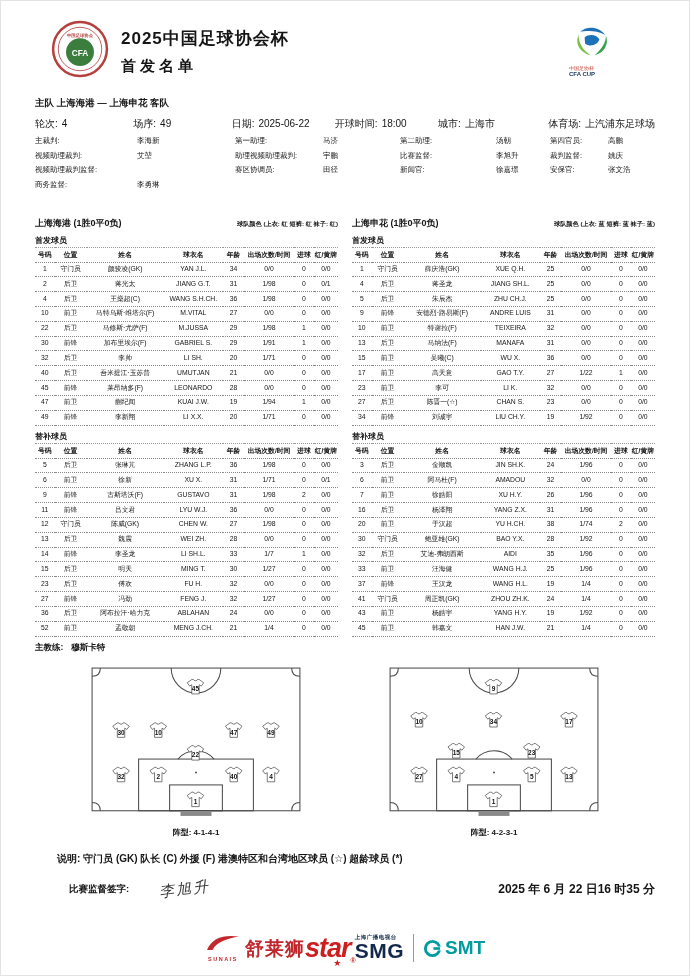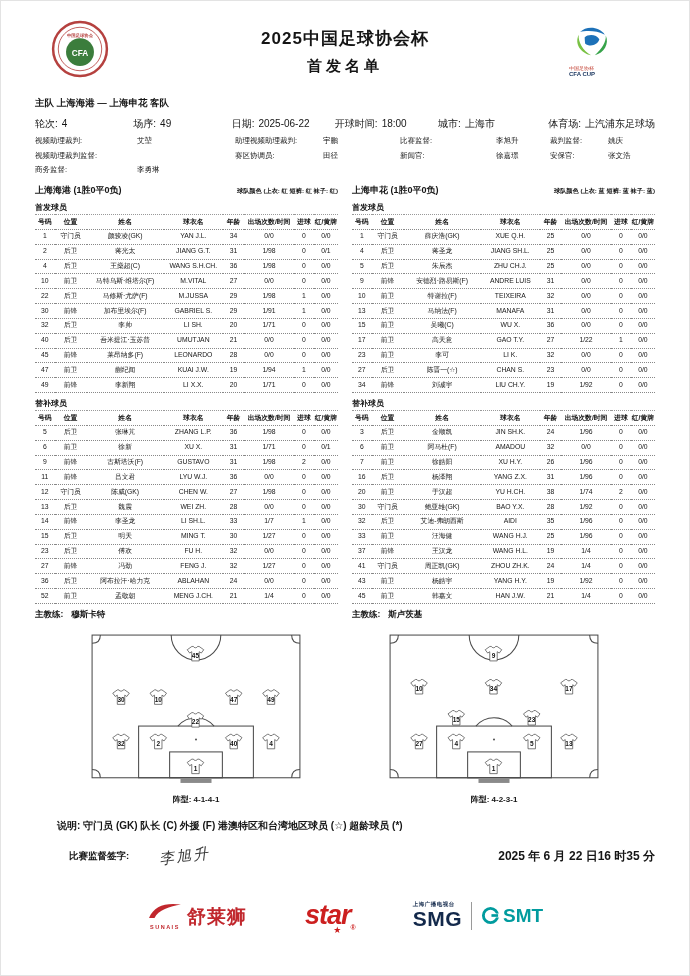--- a/index.html
+++ b/index.html
@@ -4,42 +4,42 @@
 <style>
   html,body { margin:0; padding:0; background:#ffffff; }
   .page {
     width:690px; height:976px; margin:0 auto; background:#fff; box-sizing:border-box;
     padding:12px 34px 8px 34px; position:relative; overflow:hidden;
     font-family:"Liberation Sans","DejaVu Sans",sans-serif; color:#151515;
     border:1px solid #e3e3e3;
   }
   
   .hdr { display:flex; align-items:center; justify-content:space-between; height:76px; padding:0 16px; }
-  .hdr-title { flex:1; text-align:center; }
+  .hdr-title { flex:1; text-align:left; }
   .t1 { font-size:17px; font-weight:bold; letter-spacing:1px; }
   .t2 { font-size:15px; font-weight:bold; letter-spacing:4px; margin-top:7px; }
   .logo-col { width:70px; }
   .cup-txt1 { font-size:5px; color:#c0392b; line-height:1.2; }
   .cup-txt2 { font-size:6px; color:#16325c; font-weight:bold; line-height:1.2; }
   
   .teams-line { font-weight:bold; font-size:9.5px; margin:8px 0 4px 0; }
   .info-row { display:flex; font-size:10px; line-height:2.0; }
   .ip { white-space:nowrap; }
   .ip:nth-of-type(1){width:100px}.ip:nth-of-type(2){width:100px}.ip:nth-of-type(3){width:105px}
   .ip:nth-of-type(4){width:105px}.ip:nth-of-type(5){width:112px}.ip:nth-of-type(6){flex:1}
   .il { margin-right:4px; }
   .off-row { display:flex; font-size:7.5px; line-height:1.95; }
   .op { display:flex; white-space:nowrap; }
   .op:nth-of-type(1){width:200px}.op:nth-of-type(2){width:165px}.op:nth-of-type(3){width:150px}.op:nth-of-type(4){flex:1}
   .op .ol { display:inline-block; width:102px; }
   .op:nth-of-type(2) .ol { width:88px; }
   .op:nth-of-type(3) .ol { width:96px; }
   .op:nth-of-type(4) .ol { width:58px; }
   
-  .teams-wrap { display:flex; gap:14px; margin-top:6px; }
+  .teams-wrap { display:flex; gap:14px; margin-top:24px; }
   .team-col { flex:1; min-width:0; }
   .team-head { display:flex; justify-content:space-between; align-items:baseline; }
   .team-name { font-weight:bold; font-size:9px; white-space:nowrap; }
   .team-colors { font-size:6.2px; font-weight:bold; white-space:nowrap; }
   .sec-label { font-weight:bold; font-size:8px; margin:5px 0 1px 0; }
   table.roster { width:100%; border-collapse:collapse; table-layout:fixed; }
   .roster th { font-size:6.8px; font-weight:bold; padding:2px 0; border-top:1px dotted #999; border-bottom:1px dotted #888; text-align:center; }
   .roster td { font-size:6.8px; text-align:center; padding:2.5px 1px; border-bottom:1px dotted #888; line-height:1.3; word-break:break-all; }
   col.c1{width:6.5%} col.c2{width:10.5%} col.c3{width:25.5%} col.c4{width:19.5%}
   col.c5{width:7%} col.c6{width:16.5%} col.c7{width:6.5%} col.c8{width:8%}
@@ -54,21 +54,21 @@
   .jersey-num { font-size:6.3px; font-weight:bold; text-anchor:middle; fill:#111;
                 font-family:"Liberation Sans","DejaVu Sans",sans-serif; }
   .formation-label { font-size:8px; font-weight:bold; margin-top:9px; }
   
   .note-line { margin-top:14px; font-size:10px; font-weight:bold; padding-left:22px; }
   .sig-row { margin-top:14px; display:flex; align-items:center; }
   .sig-label { font-weight:bold; font-size:9.5px; margin-left:34px; }
   .sig-script { font-family:"DejaVu Serif",serif; font-style:italic; font-size:15px; color:#3a3a3a;
                 transform:rotate(-7deg); margin-left:30px; letter-spacing:2px; }
   .sig-date { margin-left:auto; font-weight:bold; font-size:12px; }
-  .sponsor-row { margin-top:34px; display:flex; justify-content:center; align-items:center; gap:58px; }
+  .sponsor-row { margin-top:34px; display:flex; justify-content:center; align-items:center; }
   .sunais { display:flex; align-items:flex-end; gap:4px; color:#c1272d; }
   .sunais-left { text-align:center; }
   .sunais-word { font-size:5.5px; font-weight:bold; letter-spacing:1.5px; color:#c1272d; }
   .sunais-cn { font-size:19px; font-weight:bold; color:#c1272d; letter-spacing:1px; }
   .starlogo { position:relative; font-style:italic; font-weight:900; font-size:27px; color:#cc1f1f; letter-spacing:-1px; }
   .star-reg { font-size:7px; font-style:normal; vertical-align:sub; }
   .star-glyph { position:absolute; left:57%; bottom:-4px; font-size:9px; font-style:normal; }
   .smg-smt { display:flex; align-items:center; gap:9px; }
   .smg-col { line-height:1; }
   .smg-top { font-size:5.5px; font-weight:bold; color:#13294b; letter-spacing:0.5px; }
@@ -118,20 +118,39 @@
 
       <span class="ip"><span class="il">日期:</span><span class="iv">2025-06-22</span></span>
 
       <span class="ip"><span class="il">开球时间:</span><span class="iv">18:00</span></span>
 
       <span class="ip"><span class="il">城市:</span><span class="iv">上海市</span></span>
 
       <span class="ip"><span class="il">体育场:</span><span class="iv">上汽浦东足球场</span></span>
     </div>
 
+  <div class="off-row">
+
+  <span class="op">
+        <span class="ol">主裁判:</span>
+        <span class="ov">李海新</span>
+      </span>
+      <span class="op">
+        <span class="ol">第一助理:</span>
+        <span class="ov">马济</span>
+      </span>
+      <span class="op">
+        <span class="ol">第二助理:</span>
+        <span class="ov">汤朝</span>
+      </span>
+      <span class="op">
+        <span class="ol">第四官员:</span>
+        <span class="ov">高鹏</span>
+      </span>
+    </div>
   <div class="off-row">
 
   <span class="op">
         <span class="ol">视频助理裁判:</span>
         <span class="ov">艾堃</span>
       </span>
       <span class="op">
         <span class="ol">助理视频助理裁判:</span>
         <span class="ov">宇鹏</span>
       </span>
@@ -757,23 +776,20 @@
             <td>前卫</td>
             <td>韩嘉文</td>
             <td>HAN J.W.</td>
             <td>21</td>
             <td>1/4</td>
             <td>0</td>
             <td>0/0</td>
           </tr>
           </tbody>
       </table>
-      <div class="coach-line">
-        <span>主教练:</span><span class="cn">斯卢茨基</span>
-      </div>
     </div>
   </div>
 
   <div class="pitch-row">
     <div class="pitch">
       <svg class="pitch-svg" viewBox="0 0 205 147">
         <rect x="2" y="2" width="201" height="138" class="fl"></rect>
         <path d="M 78.5 2 A 24 24 0 0 0 126.5 2" class="fl"></path>
         <rect x="47" y="90" width="111" height="50" class="fl"></rect>
         <rect x="77" y="115" width="51" height="25" class="fl"></rect>

